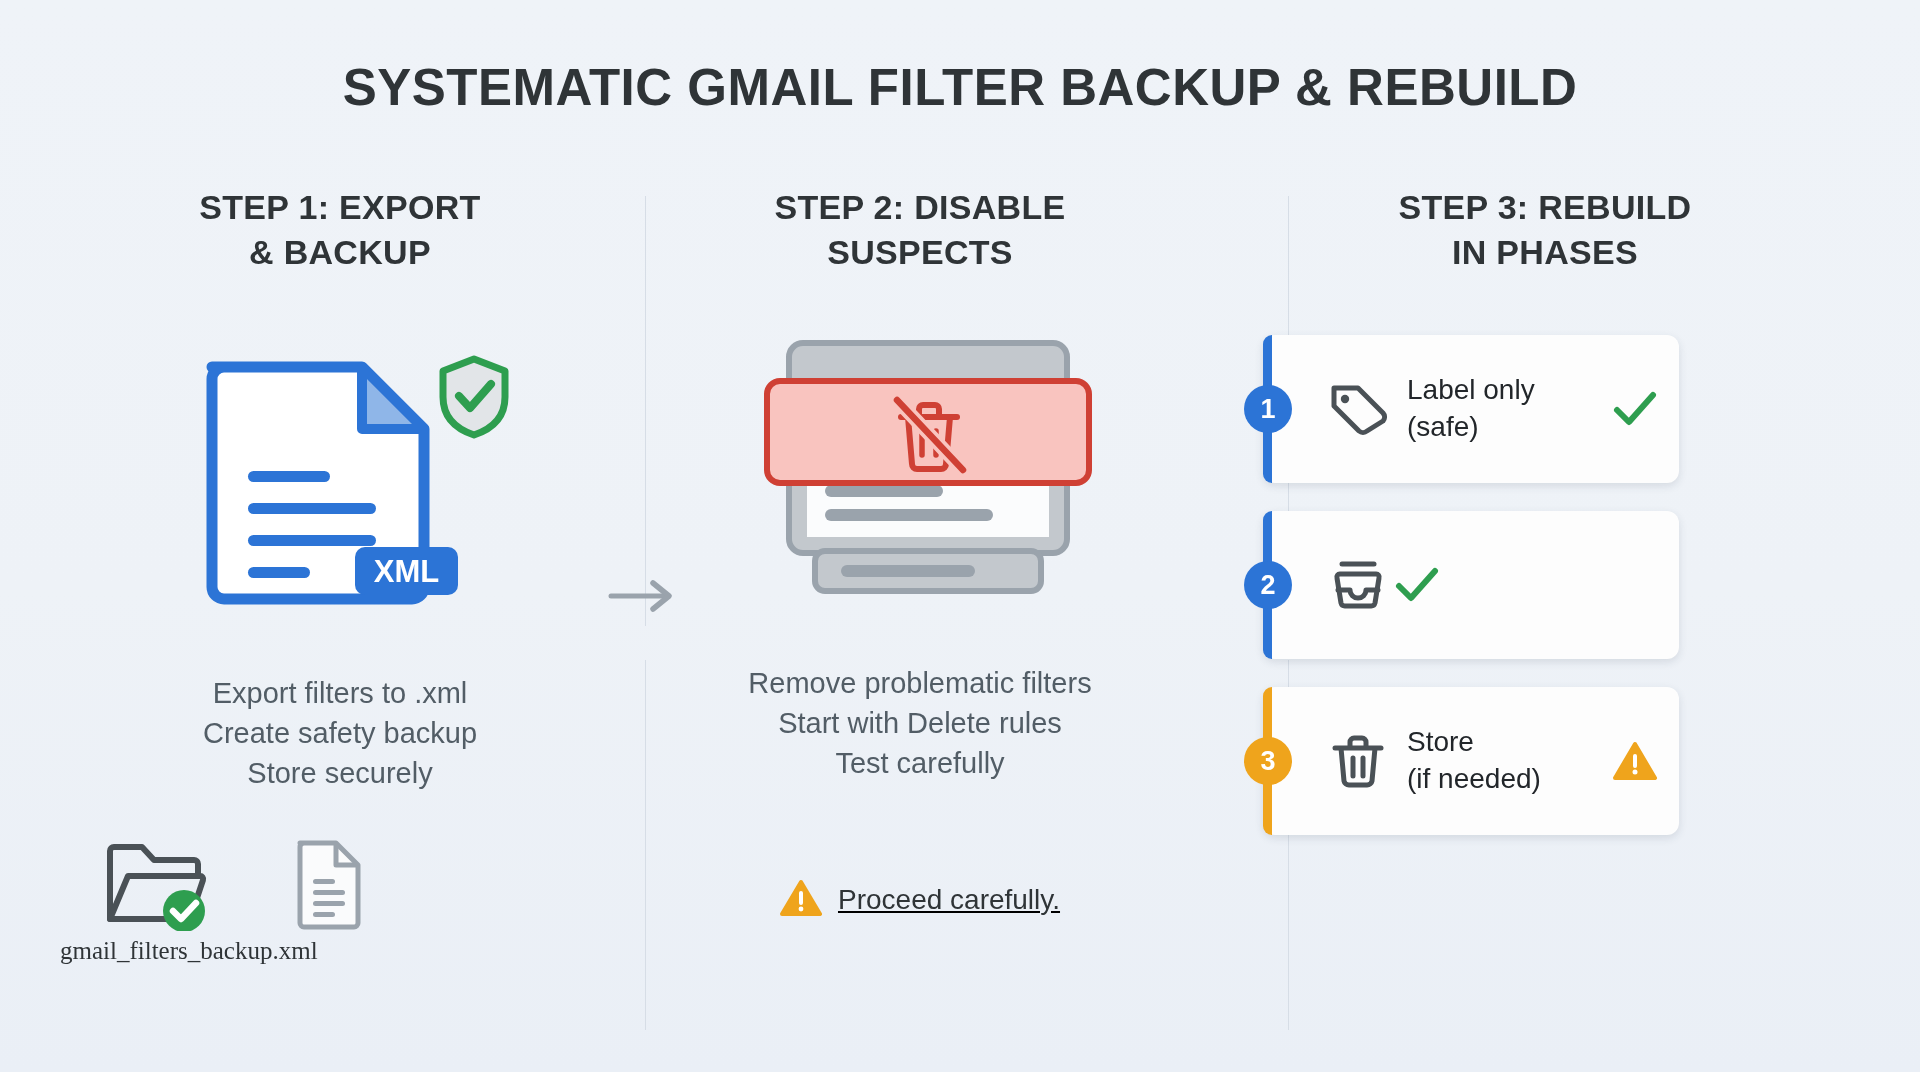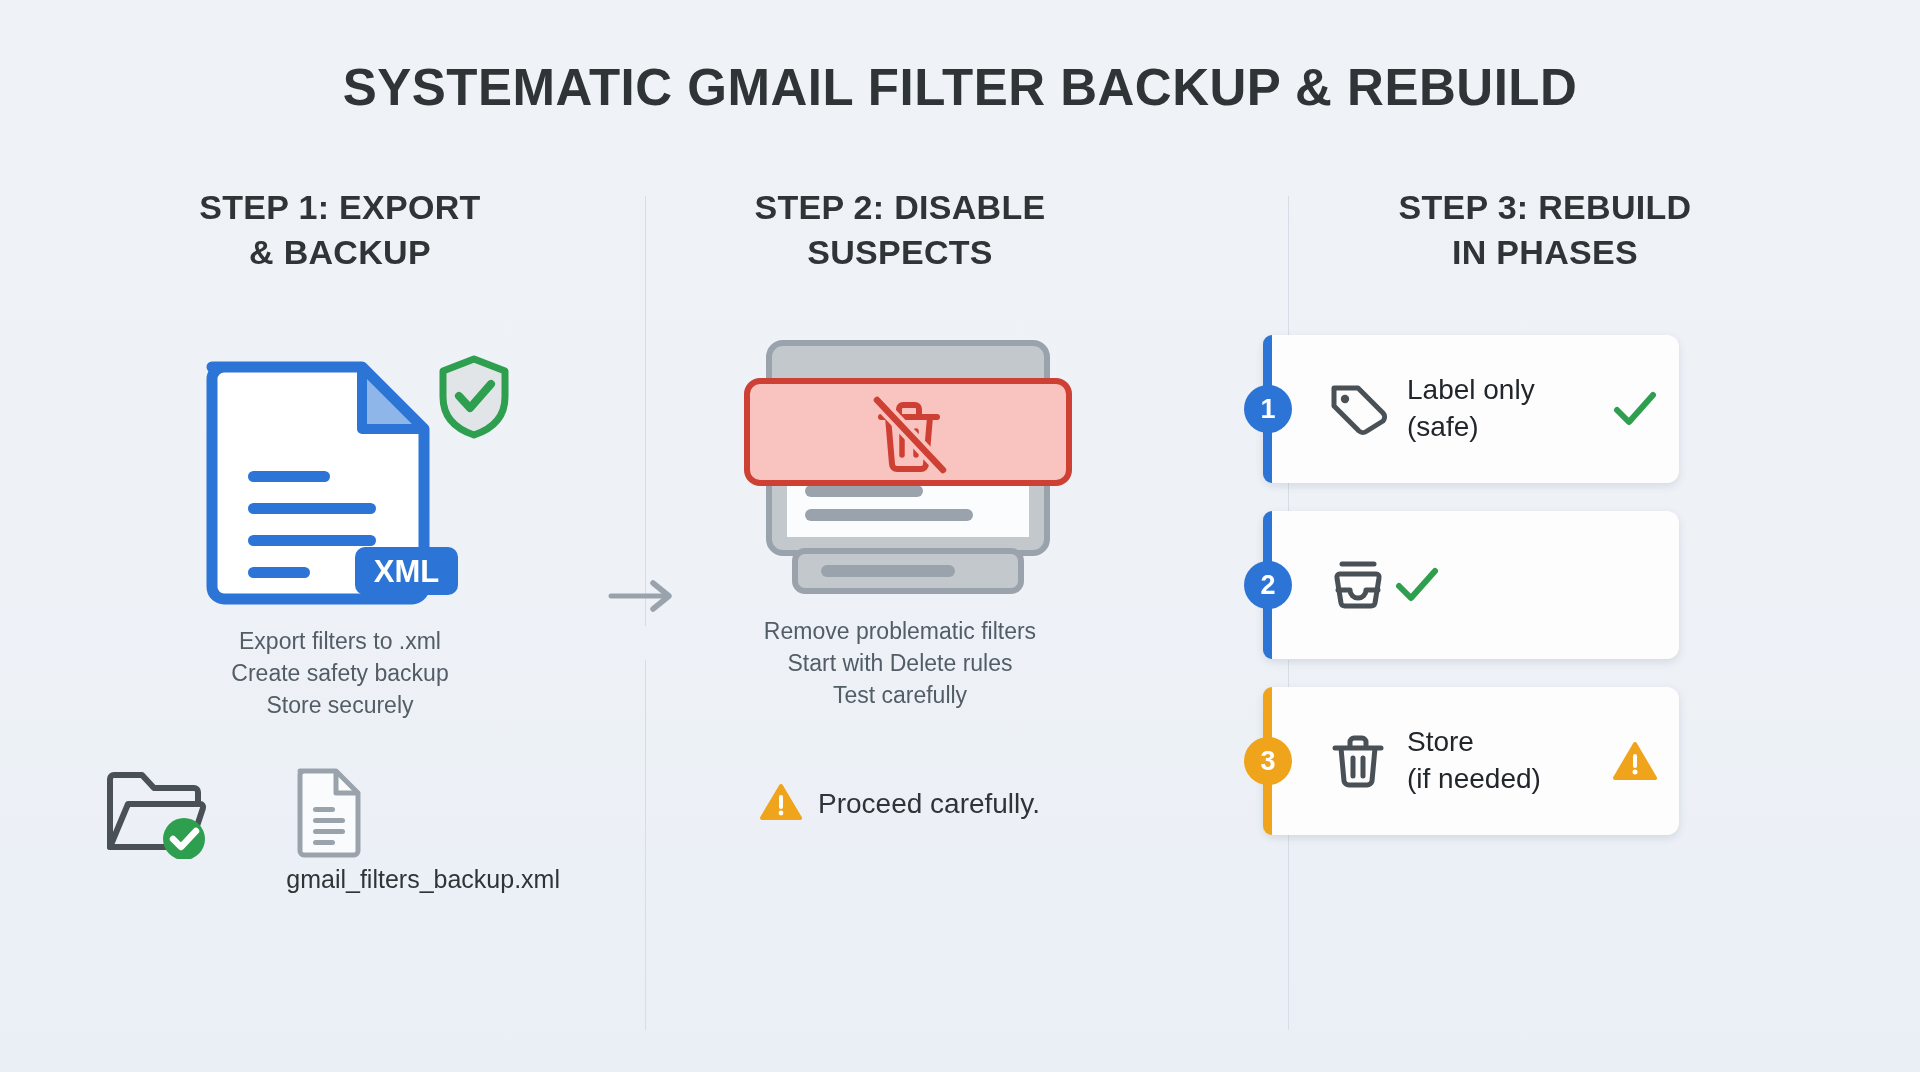--- a/index.html
+++ b/index.html
@@ -30,21 +30,21 @@
   .columns {
     position: absolute;
     top: 185px; left: 0; right: 0; bottom: 0; padding-left: 12px;
   }
   .col {
     position: absolute;
     top: 0;
     text-align: center;
   }
   .col-1 { left: 60px;   width: 560px; }
-  .col-2 { left: 620px;  width: 560px; }
+  .col-2 { left: 640px;  width: 560px; }
   .col-3 { left: 1235px; width: 620px; }
 
   .step-head {
     font-size: 34px;
     font-weight: bold;
     color: #2f3437;
     line-height: 1.33;
     letter-spacing: 0.3px;
   }
 
@@ -69,57 +69,60 @@
 
   
   .art1 {
     position: relative;
     width: 560px; height: 280px;
     margin-top: 72px;
   }
   .doc-wrap { position: absolute; left: 130px; top: 0; }
 
   .desc {
-    font-size: 23px;
+    font-size: 29px;
     color: #525d66;
     line-height: 1.3;
+    margin-top: 48px;
   }
   .desc div { margin-bottom: 2px; }
 
   
   .foot1 {
     position: relative;
     width: 560px; height: 130px;
     margin-top: 42px;
   }
   .foot-folder { position: absolute; left: 42px; top: 0; }
   .foot-file   { position: absolute; left: 230px; top: 0; }
   .filename {
     position: absolute;
     left: 0; top: 102px;
     width: 500px;
-    text-align: right;
+    text-align: left;
     font-size: 25px;
     color: #2f3437;
+    font-family: Liberation Serif, serif;
   }
 
   
   .art2 {
     position: relative;
     width: 560px; height: 280px;
     margin-top: 62px;
   }
   .stack-wrap { position: absolute; left: 123px; top: 0; }
 
   .warn-line {
     display: flex;
     align-items: center;
     justify-content: center;
     gap: 16px;
-    margin-top: 72px;
+    margin-top: 96px;
+    text-decoration: underline;
   }
   .warn-line .wtext {
     font-size: 28px;
     color: #2f3437;
   }
 
   
   .cards {
     position: relative;
     margin-top: 60px;

